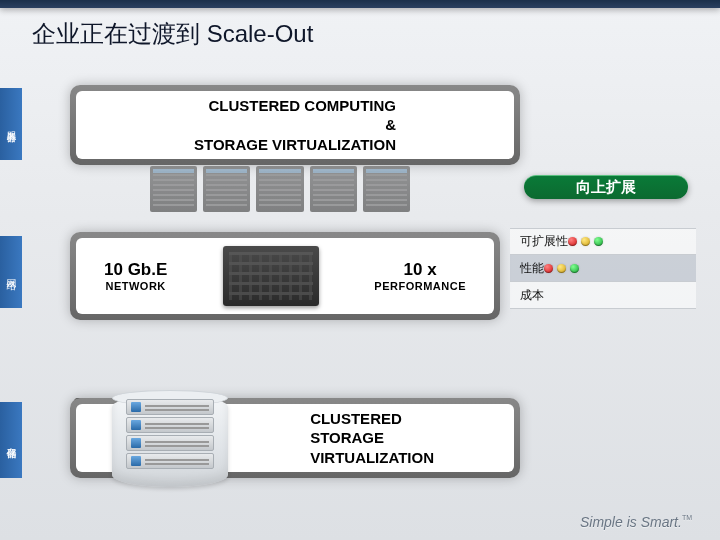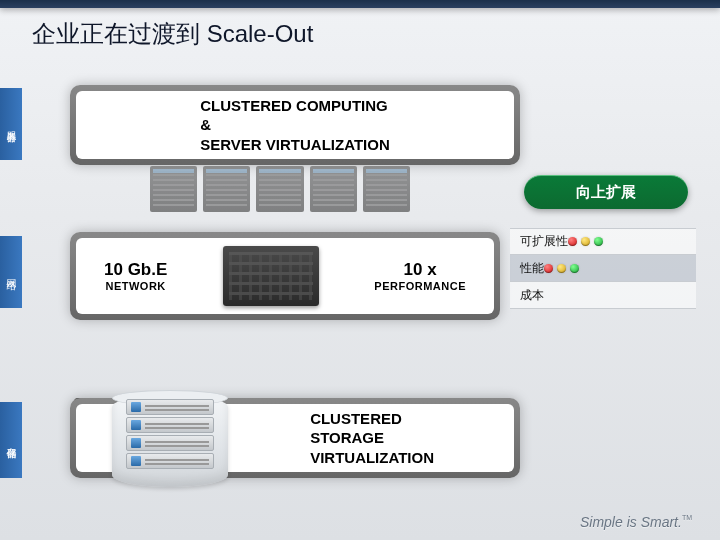--- a/index.html
+++ b/index.html
@@ -60,21 +60,21 @@
     text-orientation: upright;
     letter-spacing: 1px;
   }
   .vl1 { top: 88px; height: 72px; }
   .vl2 { top: 236px; height: 72px; }
   .vl3 { top: 402px; height: 76px; }
 
   .srv-text {
     font-size: 15px;
     font-weight: 700;
-    text-align: left;
+    text-align: right;
     line-height: 1.3;
     color: #000;
     font-family: "Comic Sans MS", "Microsoft YaHei", sans-serif;
   }
 
   .server-stub {
     position: absolute;
     width: 34px;
     height: 44px;
     left: 74px;
@@ -117,21 +117,21 @@
       repeating-linear-gradient(to bottom, #666 0 3px, rgba(0,0,0,0.0) 3px 10px),
       repeating-linear-gradient(to right, #555 0 3px, rgba(0,0,0,0.0) 3px 10px);
     opacity:0.5;
   }
 
   .pill {
     position: absolute;
     right: 32px;
     top: 175px;
     width: 164px;
-    height: 34px;
+    height: 24px;
     border-radius: 17px;
     background: linear-gradient(#0a7a38,#0c6a30);
     color: #fff;
     font-size: 15px;
     font-weight: 600;
     display: flex;
     align-items: center;
     justify-content: center;
     box-shadow: 0 2px 6px rgba(0,0,0,0.35);
     border-top: 1px solid #5ac080;
@@ -256,21 +256,21 @@
 
 <div class="title">企业正在过渡到 Scale-Out</div>
 
 <div class="vlabel vl1">服务器</div>
 <div class="server-stub ss-top"></div>
 <div class="band band1">
   <div class="band-inner">
     <div class="srv-text">
       <div>CLUSTERED COMPUTING</div>
       <div>&amp;</div>
-      <div>SERVER VIRTUALIZATION</div>
+      <div>STORAGE VIRTUALIZATION</div>
     </div>
   </div>
 </div>
 <div class="sub-servers">
   <div class="mini"></div>
   <div class="mini"></div>
   <div class="mini"></div>
   <div class="mini"></div>
   <div class="mini"></div>
 </div>

